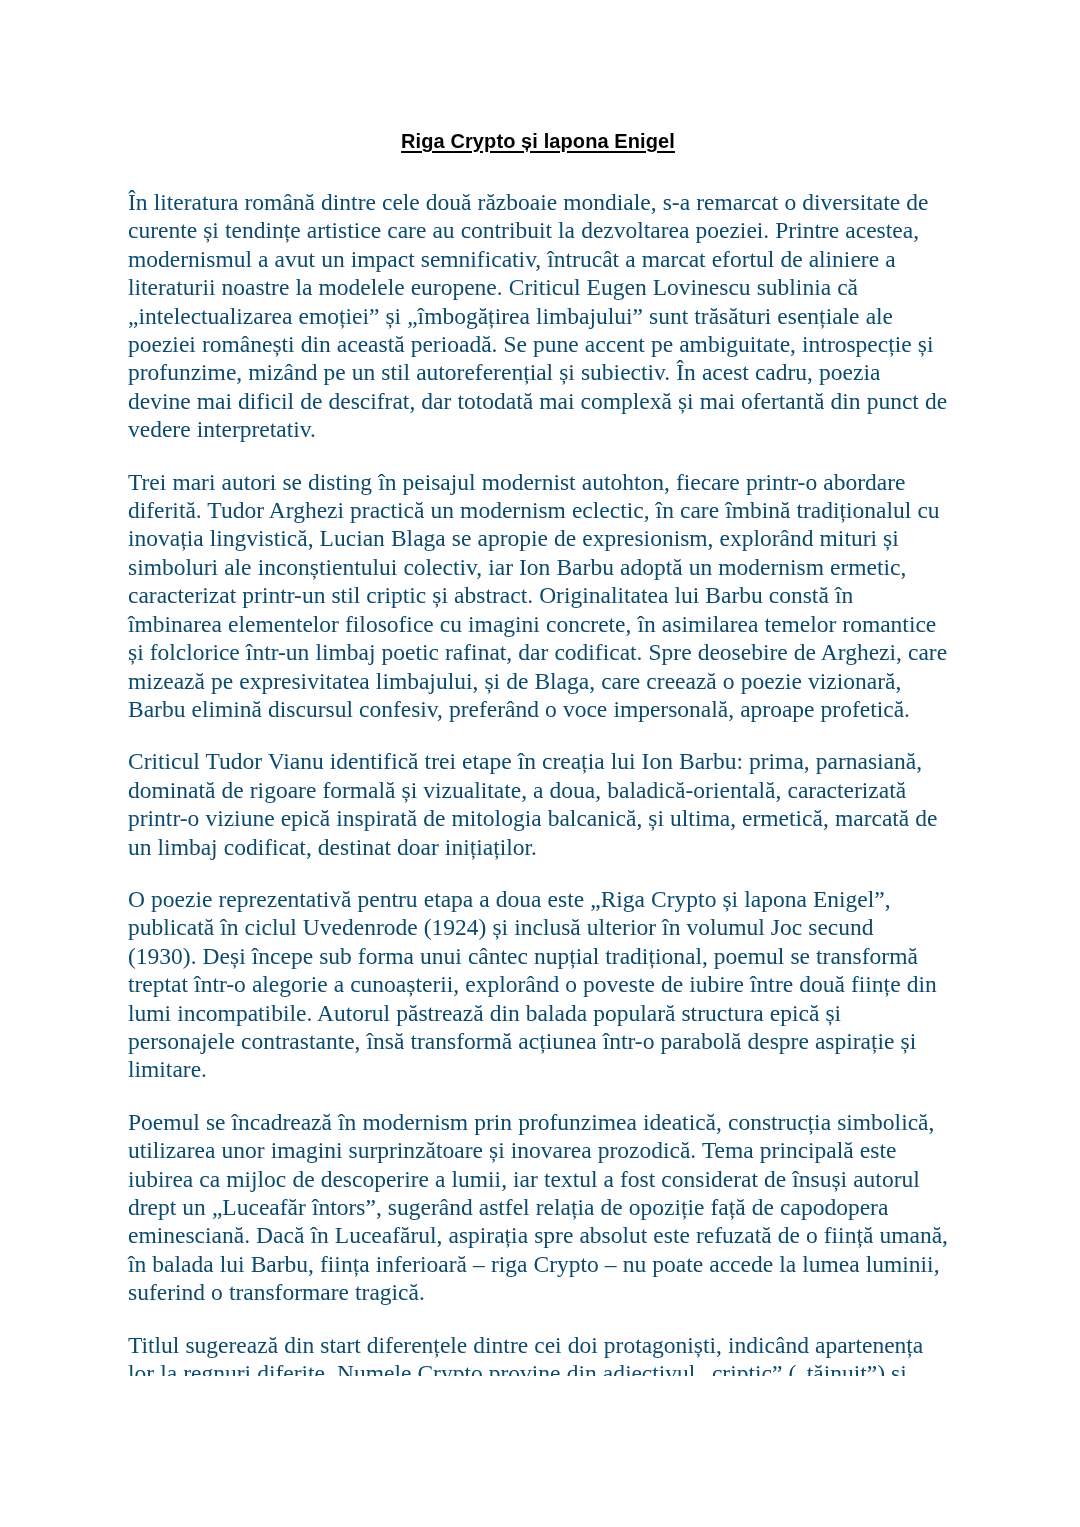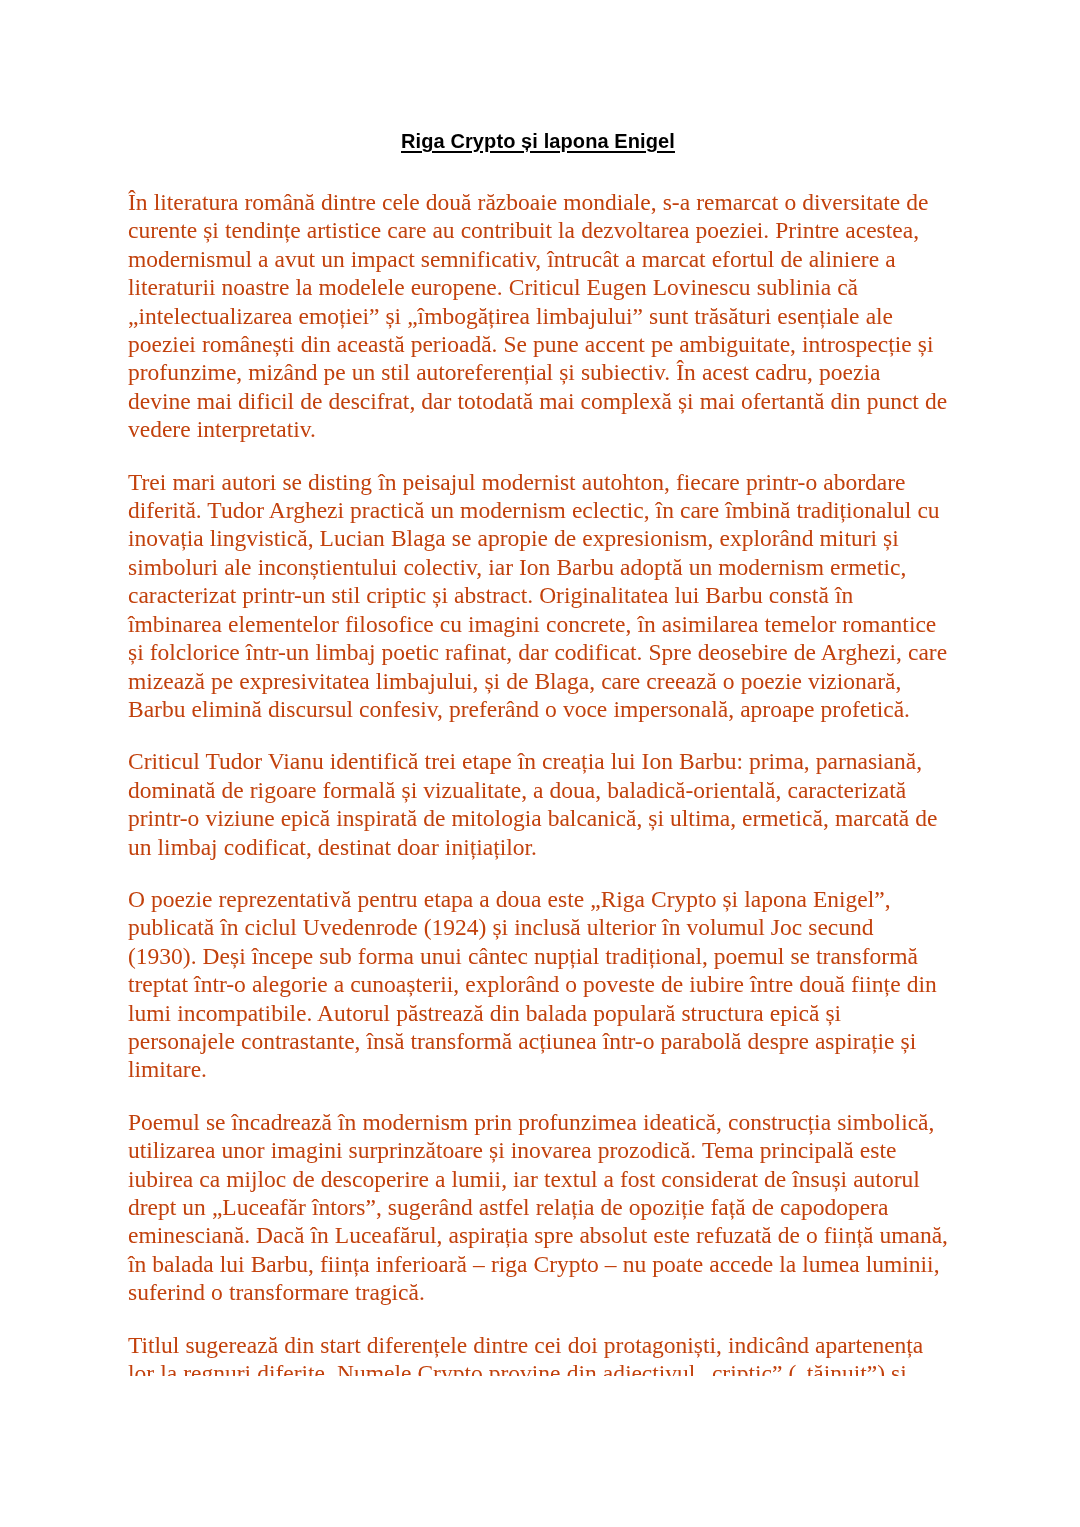--- a/index.html
+++ b/index.html
@@ -35,21 +35,21 @@
     text-decoration: underline;
     text-underline-offset: 3px;
     margin: 0 0 34px 0;
     letter-spacing: 0.1px;
   }
 
   .doc-paragraph {
     font-family: "Liberation Serif", "DejaVu Serif", serif;
     font-size: 23.5px;
     line-height: 28.4px;
-    color: #c2410c;
+    color: #0c4a6e;
     text-align: left;
     margin: 0 0 24px 0;
     hyphens: none;
     word-spacing: 0.2px;
   }
 
   .doc-paragraph:last-child {
     margin-bottom: 0;
   }
 </style>

